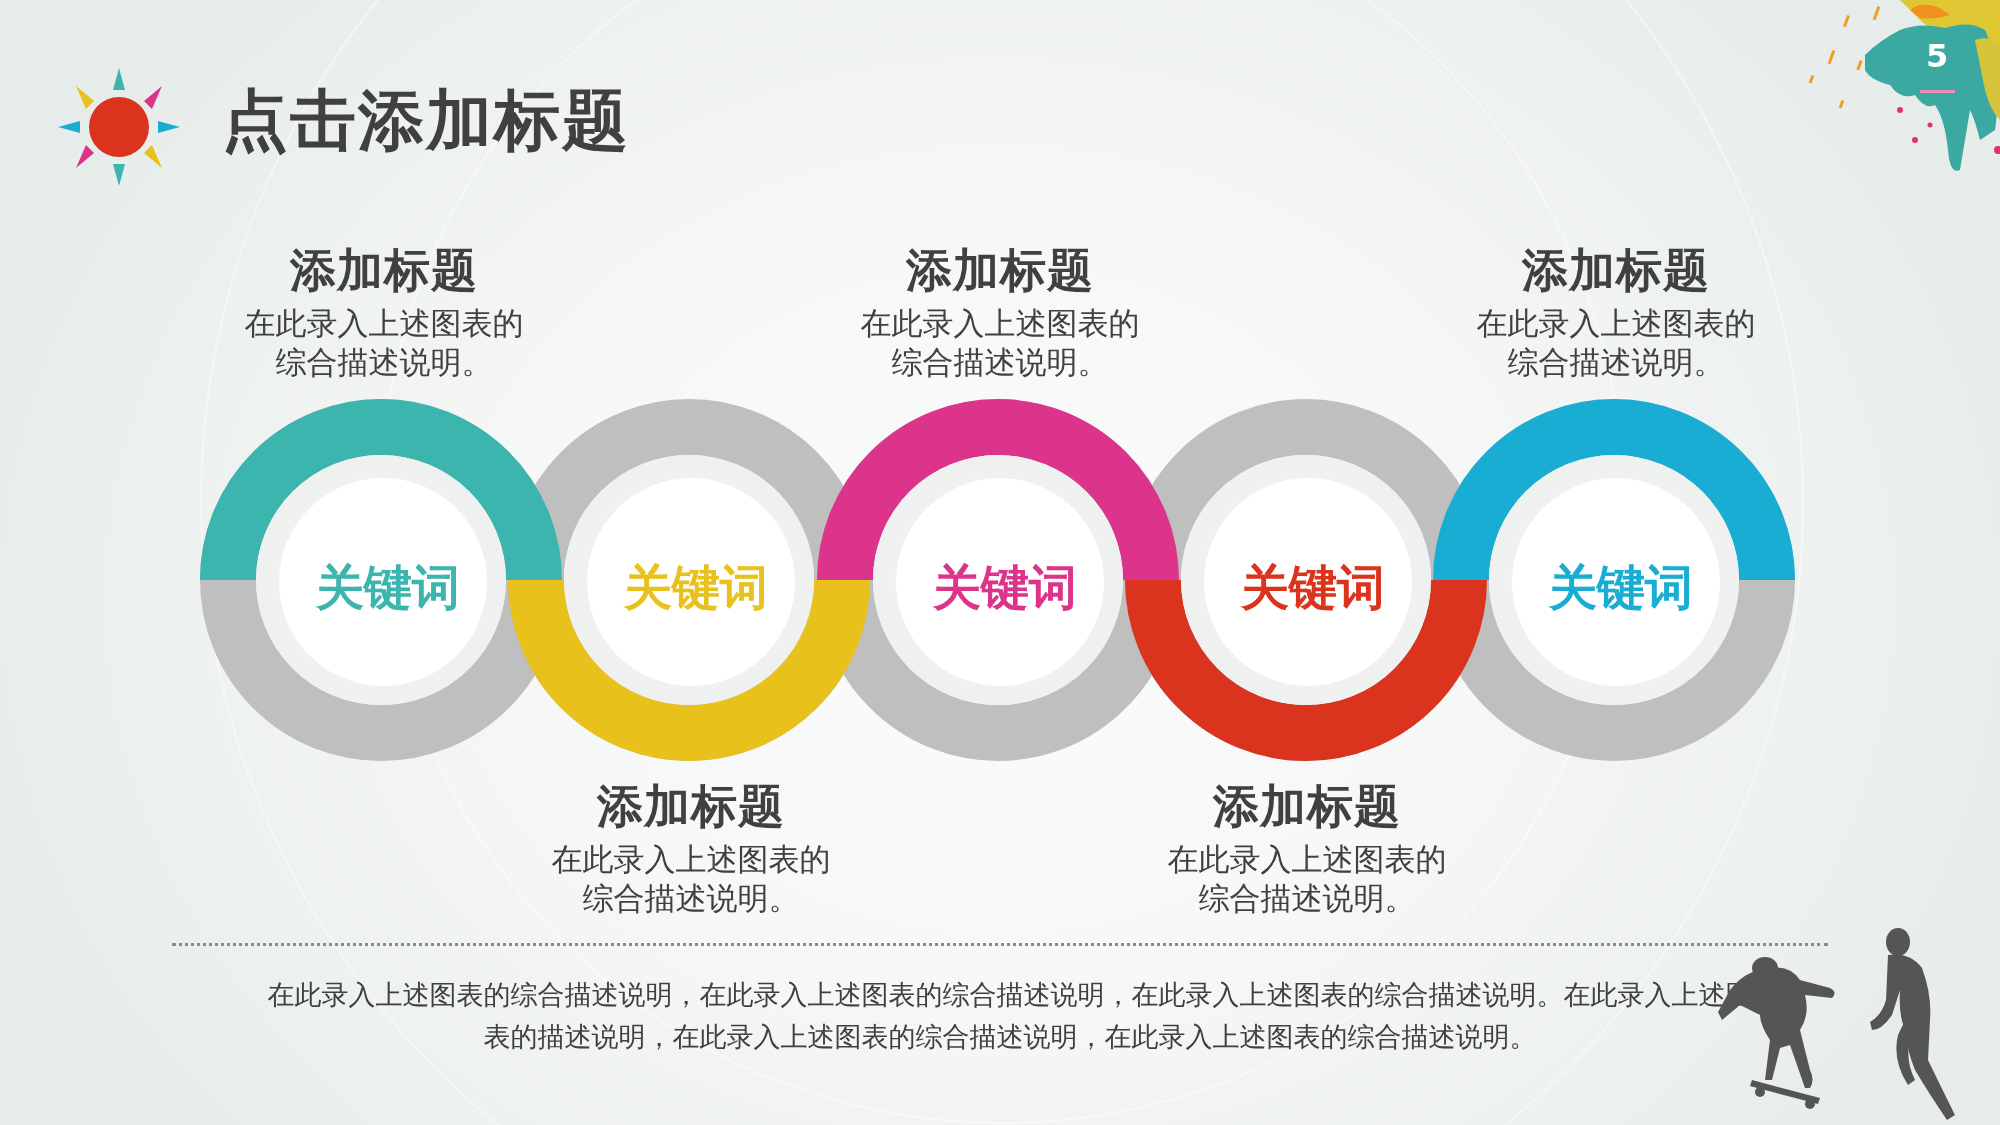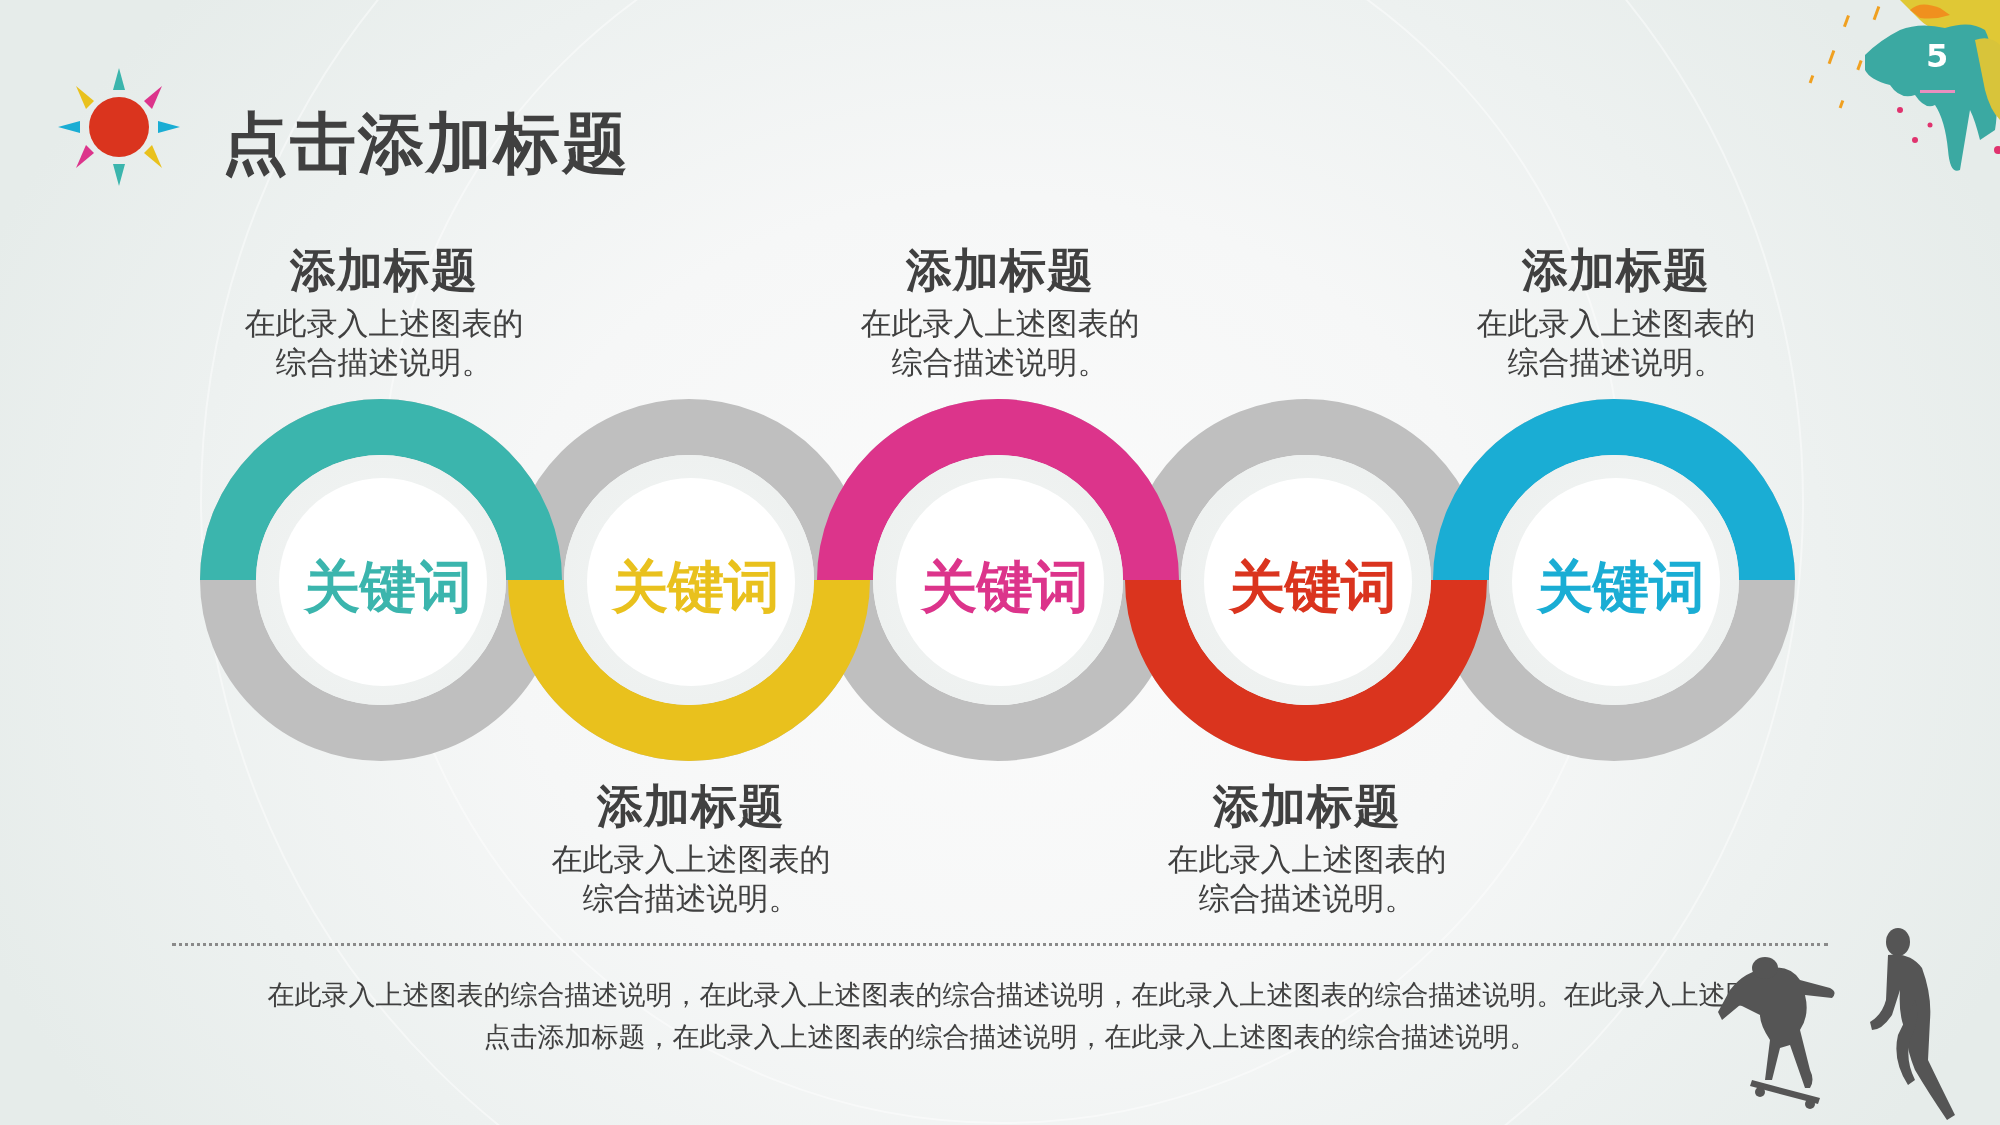--- a/index.html
+++ b/index.html
@@ -1,25 +1,25 @@
 <!DOCTYPE html>
 <html><head>
 <meta charset="utf-8">
 <style>
   html,body{margin:0;padding:0;}
   body{width:2000px;height:1125px;overflow:hidden;position:relative;
     font-family:"DejaVu Sans","Liberation Sans",sans-serif;
     background:radial-gradient(ellipse 1100px 900px at 1000px 600px,#fbfbfb 0%,#f6f7f7 45%,#edf1f0 75%,#e6ecea 100%);}
   .bg-arc{position:absolute;border-radius:50%;border:2px solid rgba(255,255,255,0.45);pointer-events:none;}
   .sun{position:absolute;left:58px;top:68px;width:122px;height:118px;}
-  .page-title{position:absolute;left:222px;top:104px;font-size:66px;font-weight:bold;color:#404040;letter-spacing:2px;line-height:80px;}
+  .page-title{position:absolute;left:222px;top:81px;font-size:66px;font-weight:bold;color:#404040;letter-spacing:2px;line-height:80px;}
   .splash{position:absolute;right:0;top:0;width:230px;height:180px;}
   .page-num{position:absolute;left:1926px;top:36px;color:#fff;font-weight:bold;font-size:32px;line-height:40px;}
   .rings{position:absolute;left:0;top:0;width:2000px;height:1125px;}
-  .kw{position:absolute;width:220px;text-align:center;font-size:56px;font-weight:bold;line-height:50px;}
+  .kw{position:absolute;width:220px;text-align:center;font-size:48px;font-weight:bold;line-height:50px;}
   .cap{position:absolute;width:360px;text-align:center;color:#404040;}
   .cap .t{font-size:46px;font-weight:bold;line-height:56px;letter-spacing:1px;}
   .cap .d{font-size:31px;line-height:39px;margin-top:6px;}
   .divider{position:absolute;left:172px;top:943px;width:1656px;height:0;border-top:3px dotted #8a8a8a;}
   .footer-text{position:absolute;left:190px;top:974px;width:1640px;text-align:center;font-size:27px;line-height:42px;color:#404040;}
   .athletes{position:absolute;left:1660px;top:920px;width:330px;height:205px;}
 </style>
 </head>
 <body>
 
@@ -117,21 +117,21 @@
   <div class="t">添加标题</div>
   <div class="d"><span>在此录入上述图表的</span><br><span>综合描述说明。</span></div>
 </div>
 <div class="cap" style="left:1127px;top:778px;">
   <div class="t">添加标题</div>
   <div class="d"><span>在此录入上述图表的</span><br><span>综合描述说明。</span></div>
 </div>
 
 <div class="divider"></div>
 <div class="footer-text">
-  <span>在此录入上述图表的综合描述说明，在此录入上述图表的综合描述说明，在此录入上述图表的综合描述说明。在此录入上述图</span><br><span>点击添加标题，在此录入上述图表的综合描述说明，在此录入上述图表的综合描述说明。</span>
+  <span>在此录入上述图表的综合描述说明，在此录入上述图表的综合描述说明，在此录入上述图表的综合描述说明。在此录入上述图</span><br><span>表的描述说明，在此录入上述图表的综合描述说明，在此录入上述图表的综合描述说明。</span>
 </div>
 
 <svg class="athletes" viewBox="0 0 330 205">
   <g fill="#555555">
 
     <g>
       <path d="M70,70 Q85,50 110,48 Q130,45 140,60 L170,68 Q178,72 172,78 L145,75 Q150,95 140,110 L150,150 Q155,160 150,168 L145,168 L130,125 L120,128 L112,160 L105,160 L110,120 Q100,105 100,95 L80,85 L62,100 L58,92 Z"></path>
       <ellipse cx="105" cy="48" rx="13" ry="11"></ellipse>
       <path d="M92,160 L160,178 L158,184 L90,166 Z"></path>
       <circle cx="100" cy="172" r="5"></circle>

